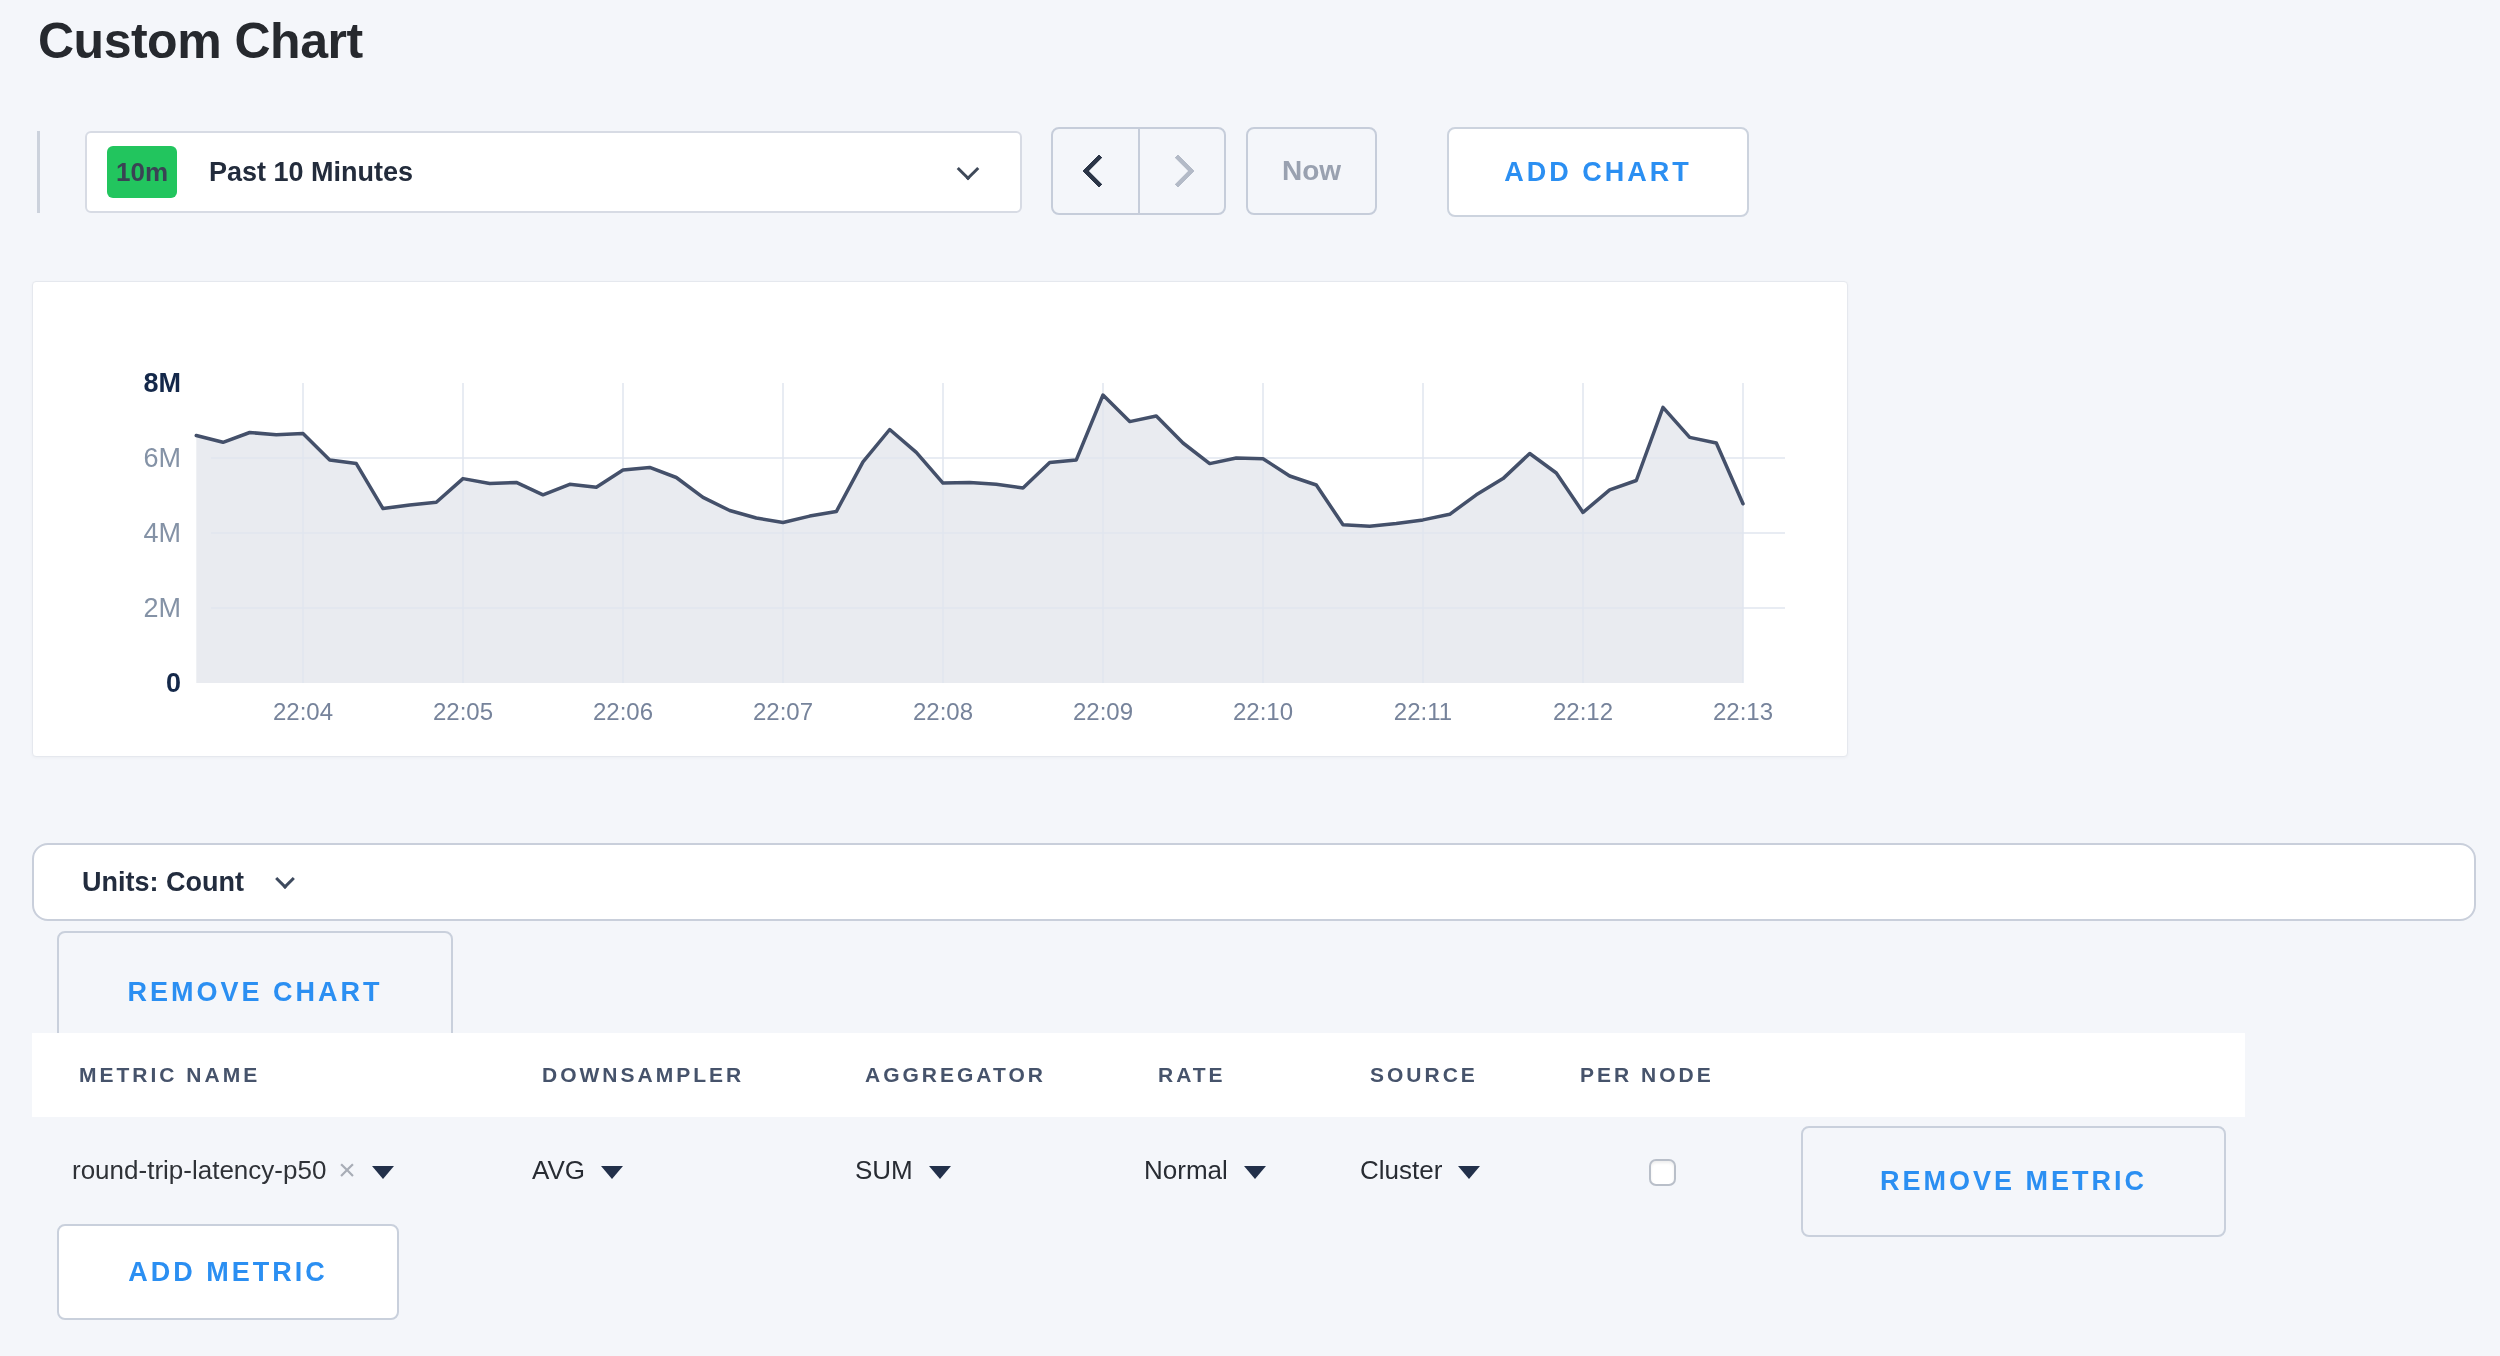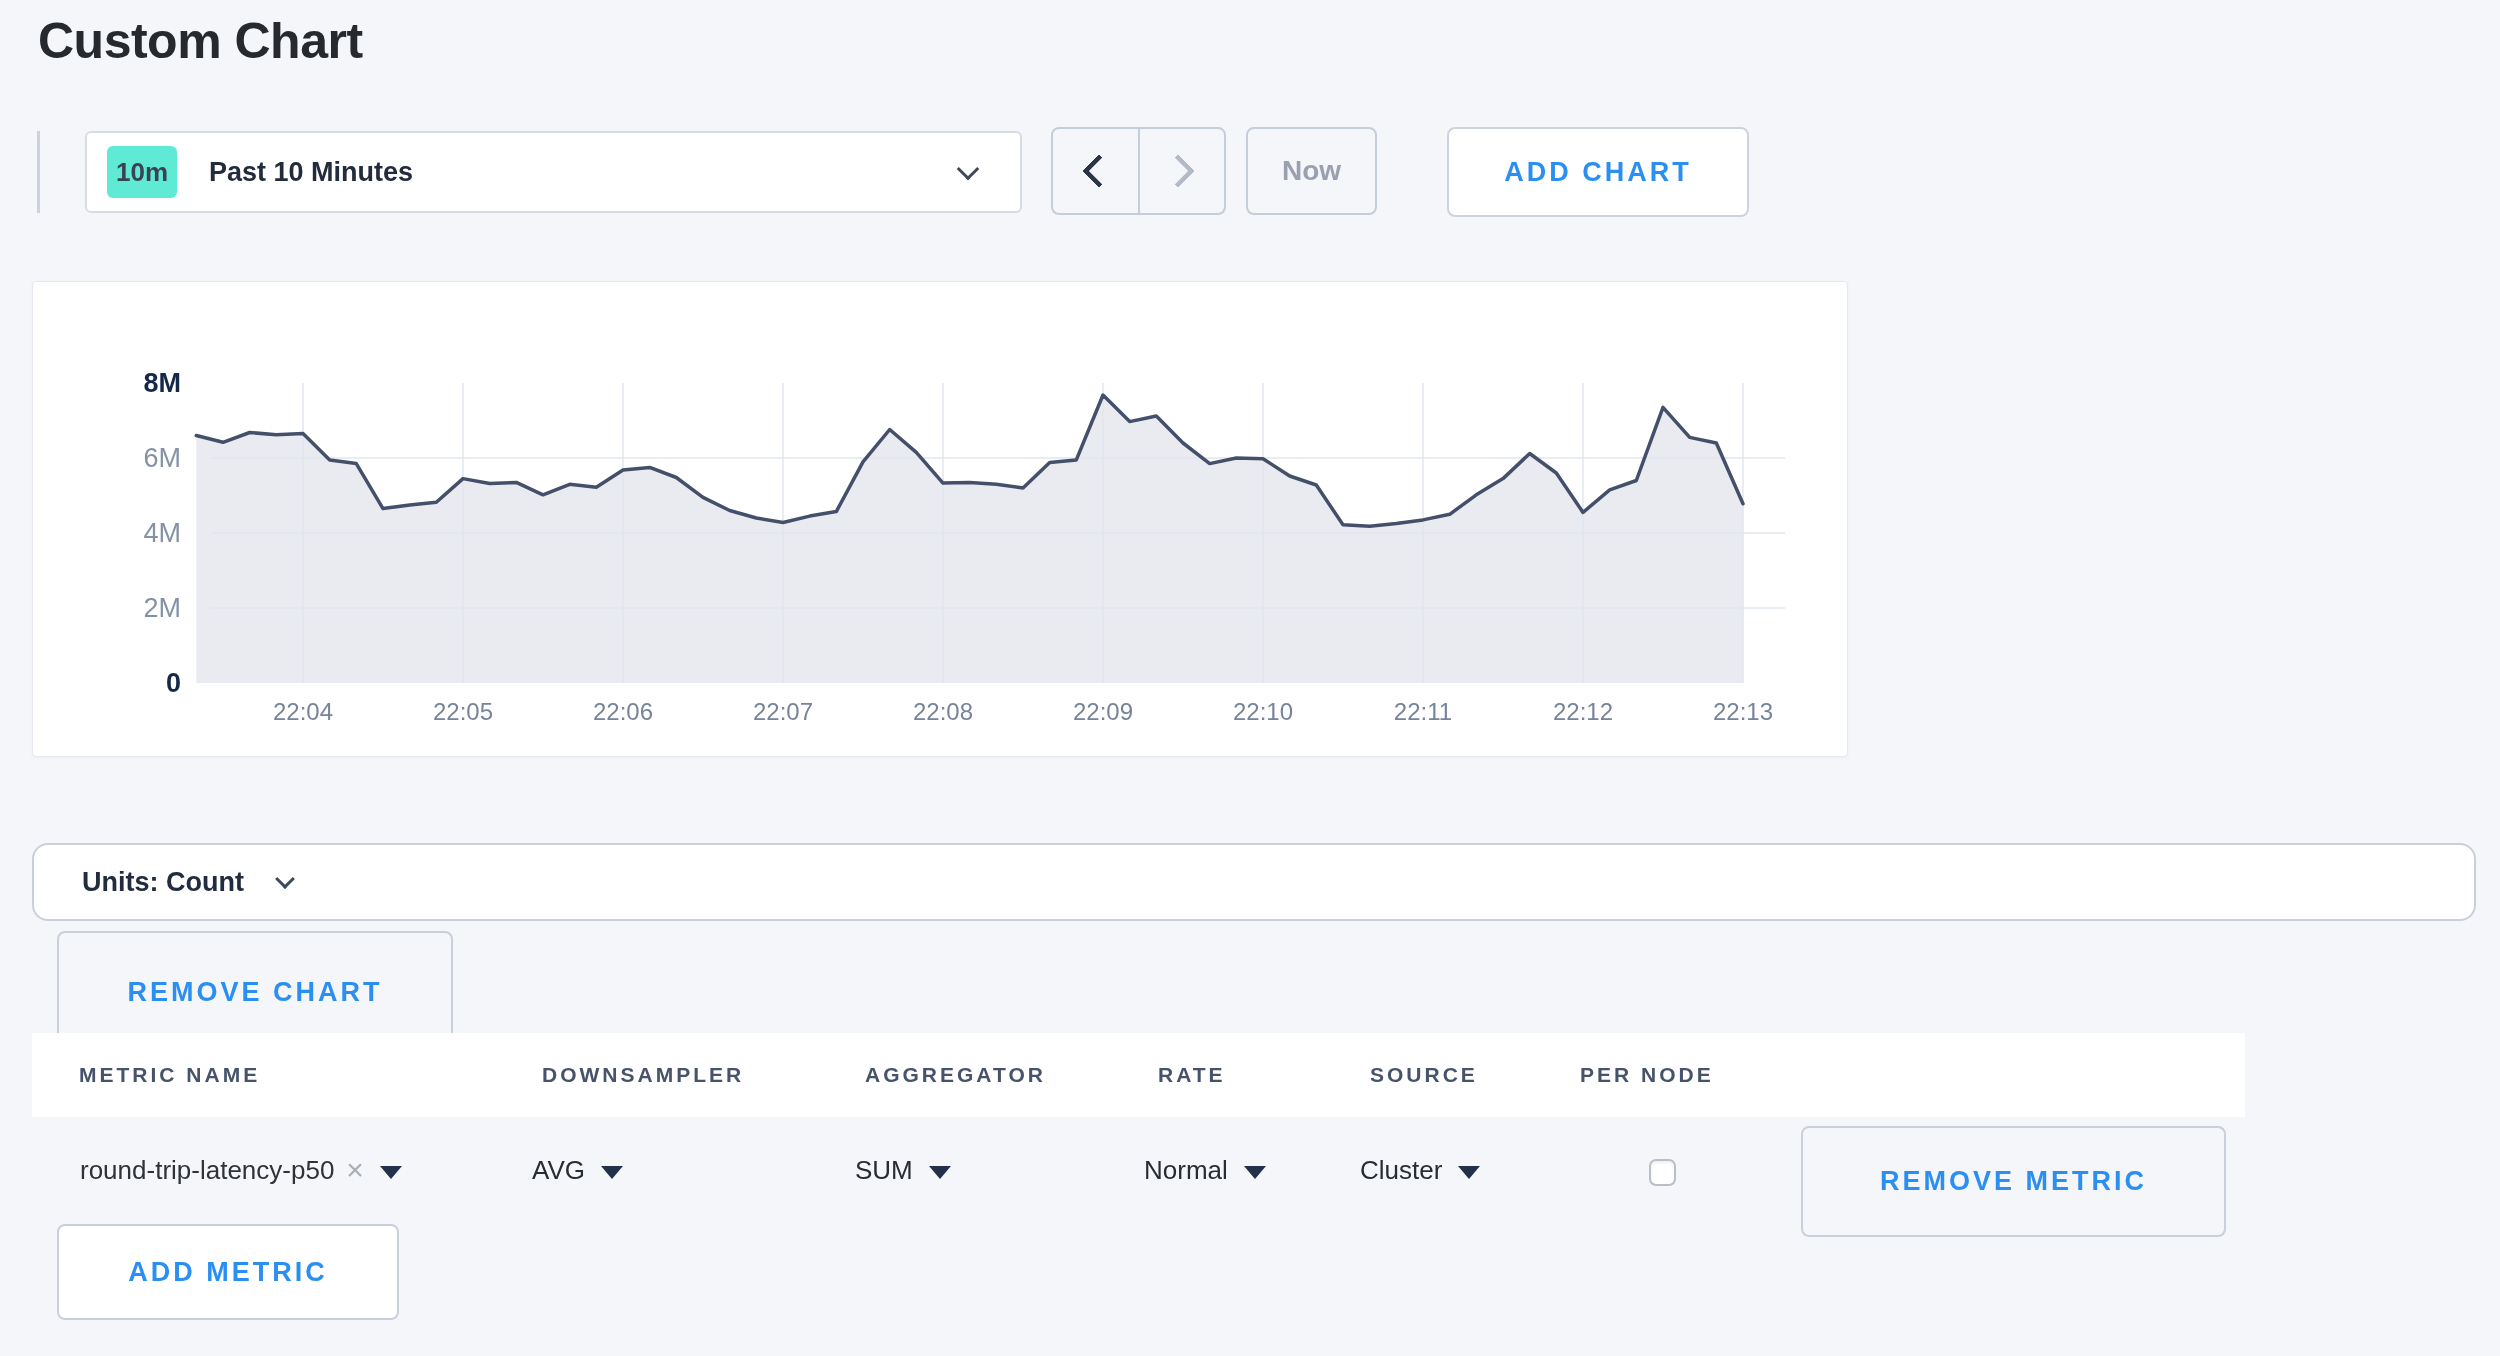--- a/index.html
+++ b/index.html
@@ -19,21 +19,21 @@
   }
 
   
   #toolbar-divider { left: 37px; top: 131px; width: 3px; height: 82px; background: #ccd2dc; }
   #time-select {
     left: 85px; top: 131px; width: 937px; height: 82px;
     background: #fff; border: 2px solid #d7dbe4; border-radius: 6px;
     display: flex; align-items: center; padding-left: 20px; cursor: pointer;
   }
   #time-badge {
-    width: 70px; height: 52px; background: #5eead4; border-radius: 6px;
+    width: 70px; height: 52px; background: #22c55e; border-radius: 6px;
     display: flex; align-items: center; justify-content: center;
     font-size: 26px; font-weight: 700; color: #3a4354;
   }
   #time-label { margin-left: 32px; font-size: 27px; font-weight: 700; color: #232c3c; }
   .chev {
     display: inline-block; width: 16px; height: 16px;
     border-right: 3px solid #3f4959; border-bottom: 3px solid #3f4959;
     transform: rotate(45deg);
   }
   #time-select .chev { position: absolute; right: 44px; top: 28px; }
@@ -189,21 +189,21 @@
 
   <div id="metrics-header" class="abs">
     <span class="col-head" style="left:47px">METRIC NAME</span>
     <span class="col-head" style="left:833px">AGGREGATOR</span>
     <span class="col-head" style="left:510px">DOWNSAMPLER</span>
     <span class="col-head" style="left:1126px">RATE</span>
     <span class="col-head" style="left:1338px">SOURCE</span>
     <span class="col-head" style="left:1548px">PER NODE</span>
   </div>
 
-  <div class="select-cell" style="left:80px">
+  <div class="select-cell" style="left:72px">
     <span class="cell-text" style="color:#2f3237">round-trip-latency-p50</span>
     <span class="close-x">×</span>
     <i class="caret"></i>
   </div>
   <div class="select-cell" style="left:532px">
     <span class="cell-text">AVG</span>
     <i class="caret"></i>
   </div>
   <div class="select-cell" style="left:855px">
     <span class="cell-text">SUM</span>

